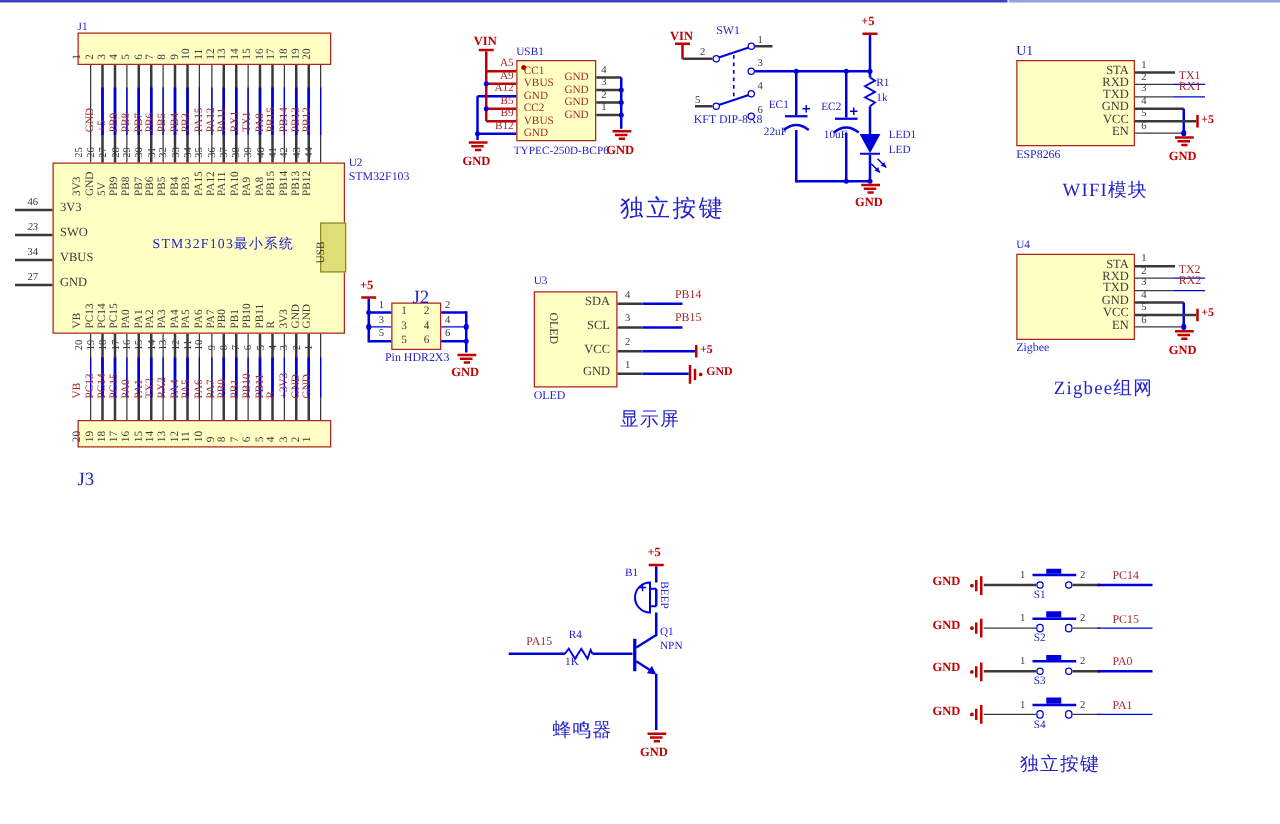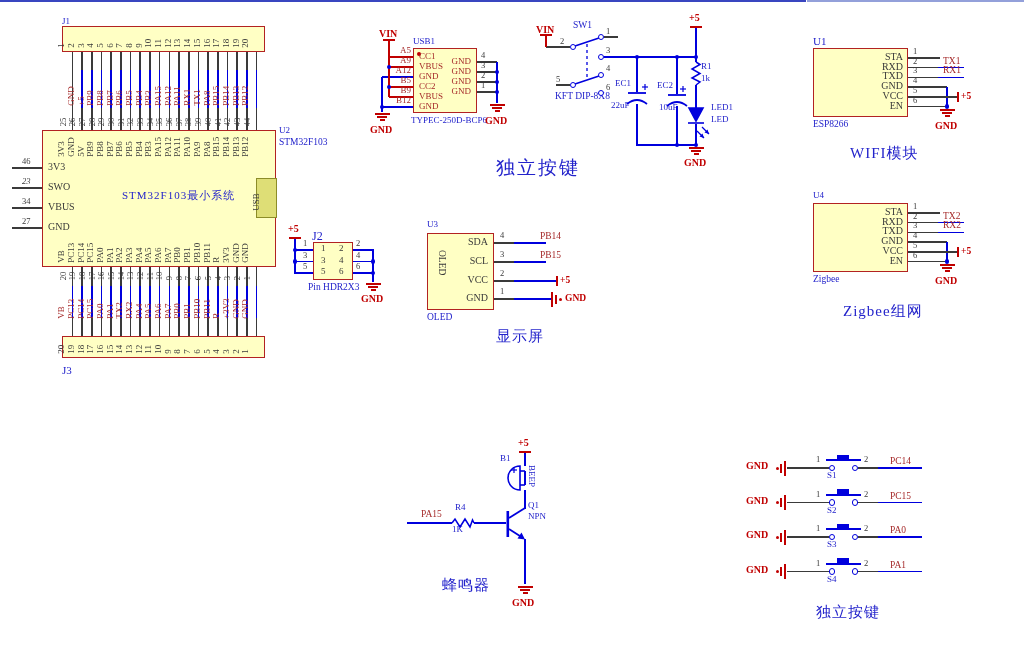--- a/index.html
+++ b/index.html
@@ -29,37 +29,37 @@
   <div class="box" style="left:313px;top:242px;width:40px;height:38px"></div>
   <div class="box" style="left:427px;top:233px;width:67px;height:77px"></div>
   <div class="box" style="left:813px;top:48px;width:95px;height:69px"></div>
   <div class="box" style="left:813px;top:203px;width:95px;height:69px"></div>
   <div style="position:absolute;left:256px;top:178px;width:21px;height:40px;background:#dede76;border:1.3px solid #8c8c28;box-sizing:border-box"></div>
 
   <span class="t blue" style="left:62px;top:17px;font-size:9px">J1</span>
   <span class="t blue" style="left:279px;top:126px;font-size:9px">U2</span>
   <span class="t blue" style="left:279px;top:137px;font-size:9.5px">STM32F103</span>
   <span class="t blue" style="left:122px;top:190px;font-size:11px;letter-spacing:1px">STM32F103最小系统</span>
-  <span class="t blue" style="left:62px;top:365px;font-size:11px">J3</span>
+  <span class="t blue" style="left:62px;top:376px;font-size:15px">J3</span>
   <span class="t pwr" style="left:379px;top:29px;font-size:10px">VIN</span>
   <span class="t blue" style="left:413px;top:37px;font-size:9px">USB1</span>
   <span class="t blue" style="left:411px;top:116px;font-size:9px">TYPEC-250D-BCP6</span>
   <span class="t pwr" style="left:536px;top:25px;font-size:10px">VIN</span>
   <span class="t blue" style="left:573px;top:20px;font-size:9.5px">SW1</span>
   <span class="t blue" style="left:555px;top:91px;font-size:9.5px">KFT DIP-8X8</span>
   <span class="t blue" style="left:615px;top:79px;font-size:9px">EC1</span>
   <span class="t blue" style="left:611px;top:101px;font-size:9px">22uF</span>
   <span class="t blue" style="left:657px;top:81px;font-size:9px">EC2</span>
   <span class="t blue" style="left:659px;top:103px;font-size:9px">10uF</span>
   <span class="t blue" style="left:701px;top:62px;font-size:9px">R1</span>
   <span class="t blue" style="left:701px;top:74px;font-size:9px">1k</span>
   <span class="t blue" style="left:711px;top:103px;font-size:9px">LED1</span>
   <span class="t blue" style="left:711px;top:115px;font-size:9px">LED</span>
   <span class="t cap" style="left:496px;top:158px;font-size:19px;letter-spacing:2px">独立按键</span>
-  <span class="t blue" style="left:312px;top:230px;font-size:12px">J2</span>
+  <span class="t blue" style="left:330px;top:230px;font-size:15px">J2</span>
   <span class="t blue" style="left:308px;top:282px;font-size:9.5px">Pin HDR2X3</span>
   <span class="t blue" style="left:427px;top:220px;font-size:9px">U3</span>
   <span class="t blue" style="left:427px;top:312px;font-size:9.5px">OLED</span>
   <span class="t cap" style="left:496px;top:328px;font-size:15px">显示屏</span>
   <span class="t blue" style="left:813px;top:36px;font-size:11px">U1</span>
   <span class="t blue" style="left:813px;top:119px;font-size:9.5px">ESP8266</span>
   <span class="t cap" style="left:850px;top:145px;font-size:15px">WIFI模块</span>
   <span class="t blue" style="left:813px;top:191px;font-size:9px">U4</span>
   <span class="t blue" style="left:813px;top:274px;font-size:9.5px">Zigbee</span>
   <span class="t cap" style="left:843px;top:303px;font-size:15px">Zigbee组网</span>

